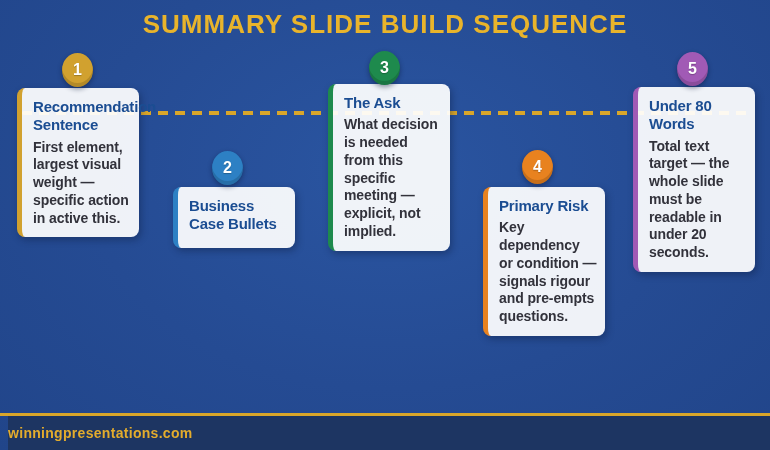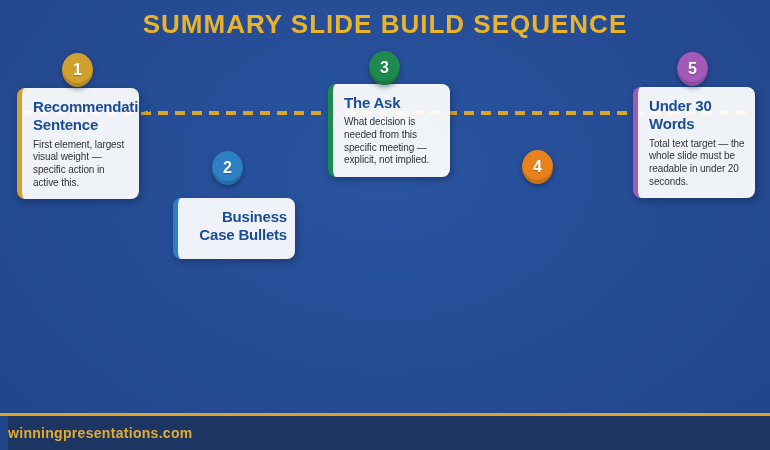--- a/index.html
+++ b/index.html
@@ -24,32 +24,32 @@
     background:rgba(255,255,255,0.93);
     border-radius:8px;border-left:5px solid #999;
     padding:10px 8px 10px 11px;
     box-shadow:2px 3px 7px rgba(8,20,50,0.35);
   }
   .card h3{
     margin:0 0 4px 0;font-size:15px;line-height:1.22;font-weight:bold;
     color:#1b4d92;letter-spacing:-0.2px;white-space:normal;
   }
   .card p{
-    margin:0;font-size:10px;line-height:1.27;font-weight:normal;
+    margin:0;font-size:14px;line-height:1.27;font-weight:bold;
     color:#32323b;letter-spacing:-0.1px;
   }
   .dot{
     position:absolute;width:31px;height:34px;border-radius:50%;z-index:3;
     display:flex;align-items:center;justify-content:center;
     color:#fff;font-size:16px;font-weight:bold;
     box-shadow:0 2px 5px rgba(8,20,50,0.45), inset 0 -4px 0 rgba(0,0,0,0.14);
     text-shadow:0 1px 1px rgba(0,0,0,0.25);
   }
   .card-1{left:17px;top:88px;}   .dot-1{left:62px;top:53px;}
-  .card-2{left:173px;top:198px;text-align:right;} .dot-2{left:212px;top:151px;}
+  .card-2{left:173px;top:187px;} .dot-2{left:212px;top:151px;}
   .card-3{left:328px;top:84px;}  .dot-3{left:369px;top:51px;}
   .card-4{left:483px;top:187px;} .dot-4{left:522px;top:150px;}
   .card-5{left:633px;top:87px;}  .dot-5{left:677px;top:52px;}
   .footer-rule{
     position:absolute;left:0;top:413px;width:770px;height:3px;
     background:#d9a62a;z-index:4;
   }
   .footer-bar{
     position:absolute;left:8px;top:416px;width:770px;height:34px;
     background:#1d3562;z-index:4;
@@ -81,23 +81,27 @@
 
   <div class="card card-2" style="border-left-color: rgb(45, 128, 196);">
     <h3>Business Case Bullets</h3>
   </div>
 
   <div class="card card-3" style="border-left-color: rgb(30, 138, 77);">
     <h3>The Ask</h3>
     <p>What decision is needed from this specific meeting — explicit, not implied.</p>
   </div>
 
+  <div class="card card-4" style="border-left-color: rgb(232, 130, 31);">
+    <h3>Primary Risk</h3>
+    <p>Key dependency or condition — signals rigour and pre-empts questions.</p>
+  </div>
 
   <div class="card card-5" style="border-left-color: rgb(161, 90, 181);">
-    <h3>Under 30 Words</h3>
+    <h3>Under 80 Words</h3>
     <p>Total text target — the whole slide must be readable in under 20 seconds.</p>
   </div>
 
   <div class="footer-rule"></div>
   <div class="footer-bar">
     <span>winningpresentations.com</span>
   </div>
 
 </div>
 

